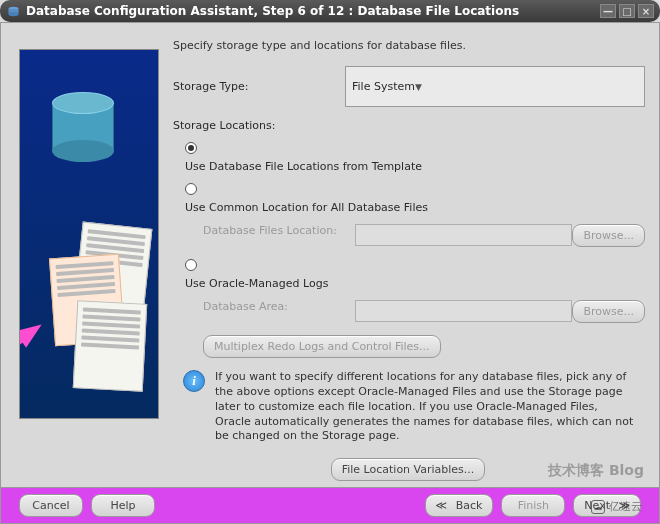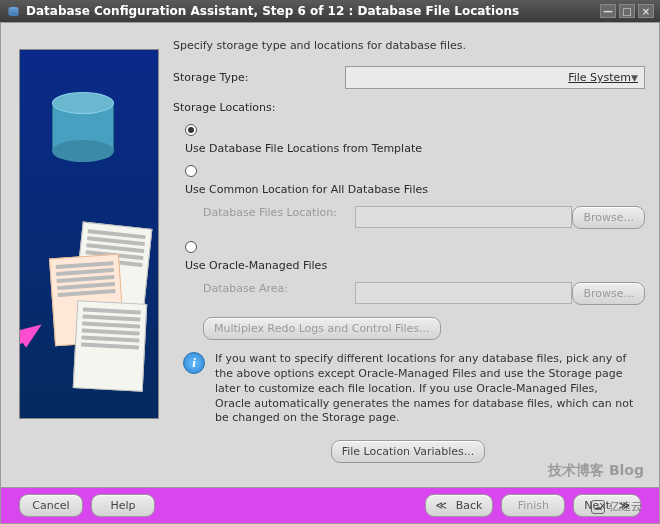--- a/index.html
+++ b/index.html
@@ -1,17 +1,17 @@
 <!DOCTYPE html>
 <html><head>
 <meta charset="utf-8">
 <style>
   * { box-sizing: border-box; margin: 0; padding: 0; }
   body { font-family: "Lucida Sans", "DejaVu Sans", sans-serif; font-size: 11px; background: #dcdcdc; width: 660px; height: 524px; overflow: hidden; color: #2a2a2a; }
-  .titlebar { background: linear-gradient(#5a5a5a,#3a3a3a); height: 22px; display:flex; align-items:center; padding:0 6px; color:#fff; font-size:12px; font-weight:bold; }
+  .titlebar { background: linear-gradient(#5a5a5a,#3a3a3a); height: 22px; display:flex; align-items:center; padding:0 6px; color:#fff; font-size:12px; font-weight:bold;border-radius:10px; }
   .titlebar .ticon { width:14px; height:14px; margin-right:6px; display:flex; align-items:center; justify-content:center; }
   .titlebar .spacer { flex:1; }
   .titlebar .wbtn { width:16px; height:14px; border:1px solid #888; background:#6a6a6a; margin-left:3px; display:flex; align-items:center; justify-content:center; color:#ddd; font-size:10px; cursor:pointer; }
   .window-body { display:flex; flex-direction:column; height:502px; background:#d9d9d9; border:1px solid #999; }
   .content { flex:1; display:flex; padding: 8px 14px 4px 18px; gap:14px; }
   .sidebar-img { width:140px; height:370px; margin-top:18px; background:linear-gradient(#0a2a8a,#042a60); border:1px solid #888; position:relative; overflow:hidden; }
   .cyl { position:absolute; top:42px; left:32px; width:62px; height:70px; }
   .cyl-body{ width:62px;height:48px;background:#48a0c0;position:absolute;top:11px;border-left:1px solid #2a7090;border-right:1px solid #2a7090;}
   .cyl-top{width:62px;height:22px;background:#6ab8d0;border-radius:50%;border:1px solid #8ad0e8;position:absolute;top:0;}
   .cyl-bot{width:62px;height:22px;background:#3a8aa8;border-radius:50%;position:absolute;bottom:0;}
@@ -19,21 +19,21 @@
   .paper div{height:4px;margin-bottom:3px;background:#bbb;border-radius:1px;}
   .p1{top:175px;left:58px;transform:rotate(6deg);}
   .p2{top:206px;left:32px;transform:rotate(-4deg);background:#ffe8d8;border-color:#e8b890;}
   .p3{top:252px;left:55px;transform:rotate(3deg);}
   .arrow{position:absolute;left:-2px;top:272px;width:0;height:0;border-left:26px solid #ff4dd0;border-top:10px solid transparent;border-bottom:10px solid transparent; transform:rotate(-35deg);}
   .arrow::after{content:"";position:absolute;left:-40px;top:-4px;width:20px;height:8px;background:#ff4dd0;}
   .form { flex:1; padding-top:8px; }
   .intro { margin-bottom:14px; color:#333; }
   .row { display:flex; align-items:center; margin-bottom:12px;gap:12px; }
   .lbl-main { width:160px; }
-  .select { flex:1; height:23px; border:1px solid #9a9a9a; background:#eaeaea; padding:0 6px; display:flex; align-items:center; justify-content:flex-end; cursor:pointer;text-decoration:underline; }
+  .select { flex:1; height:41px; border:1px solid #9a9a9a; background:#eaeaea; padding:0 6px; display:flex; align-items:center; justify-content:flex-start; cursor:pointer; }
   .select .arr { font-size:9px; color:#555; }
   .section-lbl { margin-bottom:10px; }
   .radio-row { display:flex; align-items:flex-start; margin-left:12px; margin-bottom:10px; gap:6px;flex-direction:column; }
   .radio { width:12px;height:12px;border:1px solid #555;border-radius:50%;display:flex;align-items:center;justify-content:center;cursor:pointer;background:#fff;}
   .radio.sel::after{content:"";width:6px;height:6px;background:#333;border-radius:50%;}
   .sub-row { display:flex; margin:0 0 12px 30px; }
   .sub-lbl { color:#9a9a9a; width:152px; }
   .txt-input { flex:1; height:22px; border:1px solid #b0b0b0; background:#dedede; }
   .btn { height:23px; border:1px solid #9a9a9a; background:linear-gradient(#eee,#d4d4d4); padding:0 10px; display:flex; align-items:center; cursor:pointer; color:#444; border-radius:9px; box-shadow:0 1px 0 #fff inset;}
   .btn.dis { color:#9a9a9a; cursor:default; }
@@ -122,21 +122,21 @@
         <span>Use Common Location for All Database Files</span>
       </div>
       <div class="sub-row">
         <span class="sub-lbl">Database Files Location:</span>
         <input class="txt-input" disabled="" value="" style="">
         <span class="btn dis">Browse...</span>
       </div>
 
       <div class="radio-row">
         <span class="radio"></span>
-        <span>Use Oracle-Managed Files</span>
+        <span>Use Oracle-Managed Logs</span>
       </div>
       <div class="sub-row">
         <span class="sub-lbl">Database Area:</span>
         <input class="txt-input" disabled="" value="" style="">
         <span class="btn dis">Browse...</span>
       </div>
       <div class="sub-row">
         <span class="btn dis">Multiplex Redo Logs and Control Files...</span>
       </div>
 

